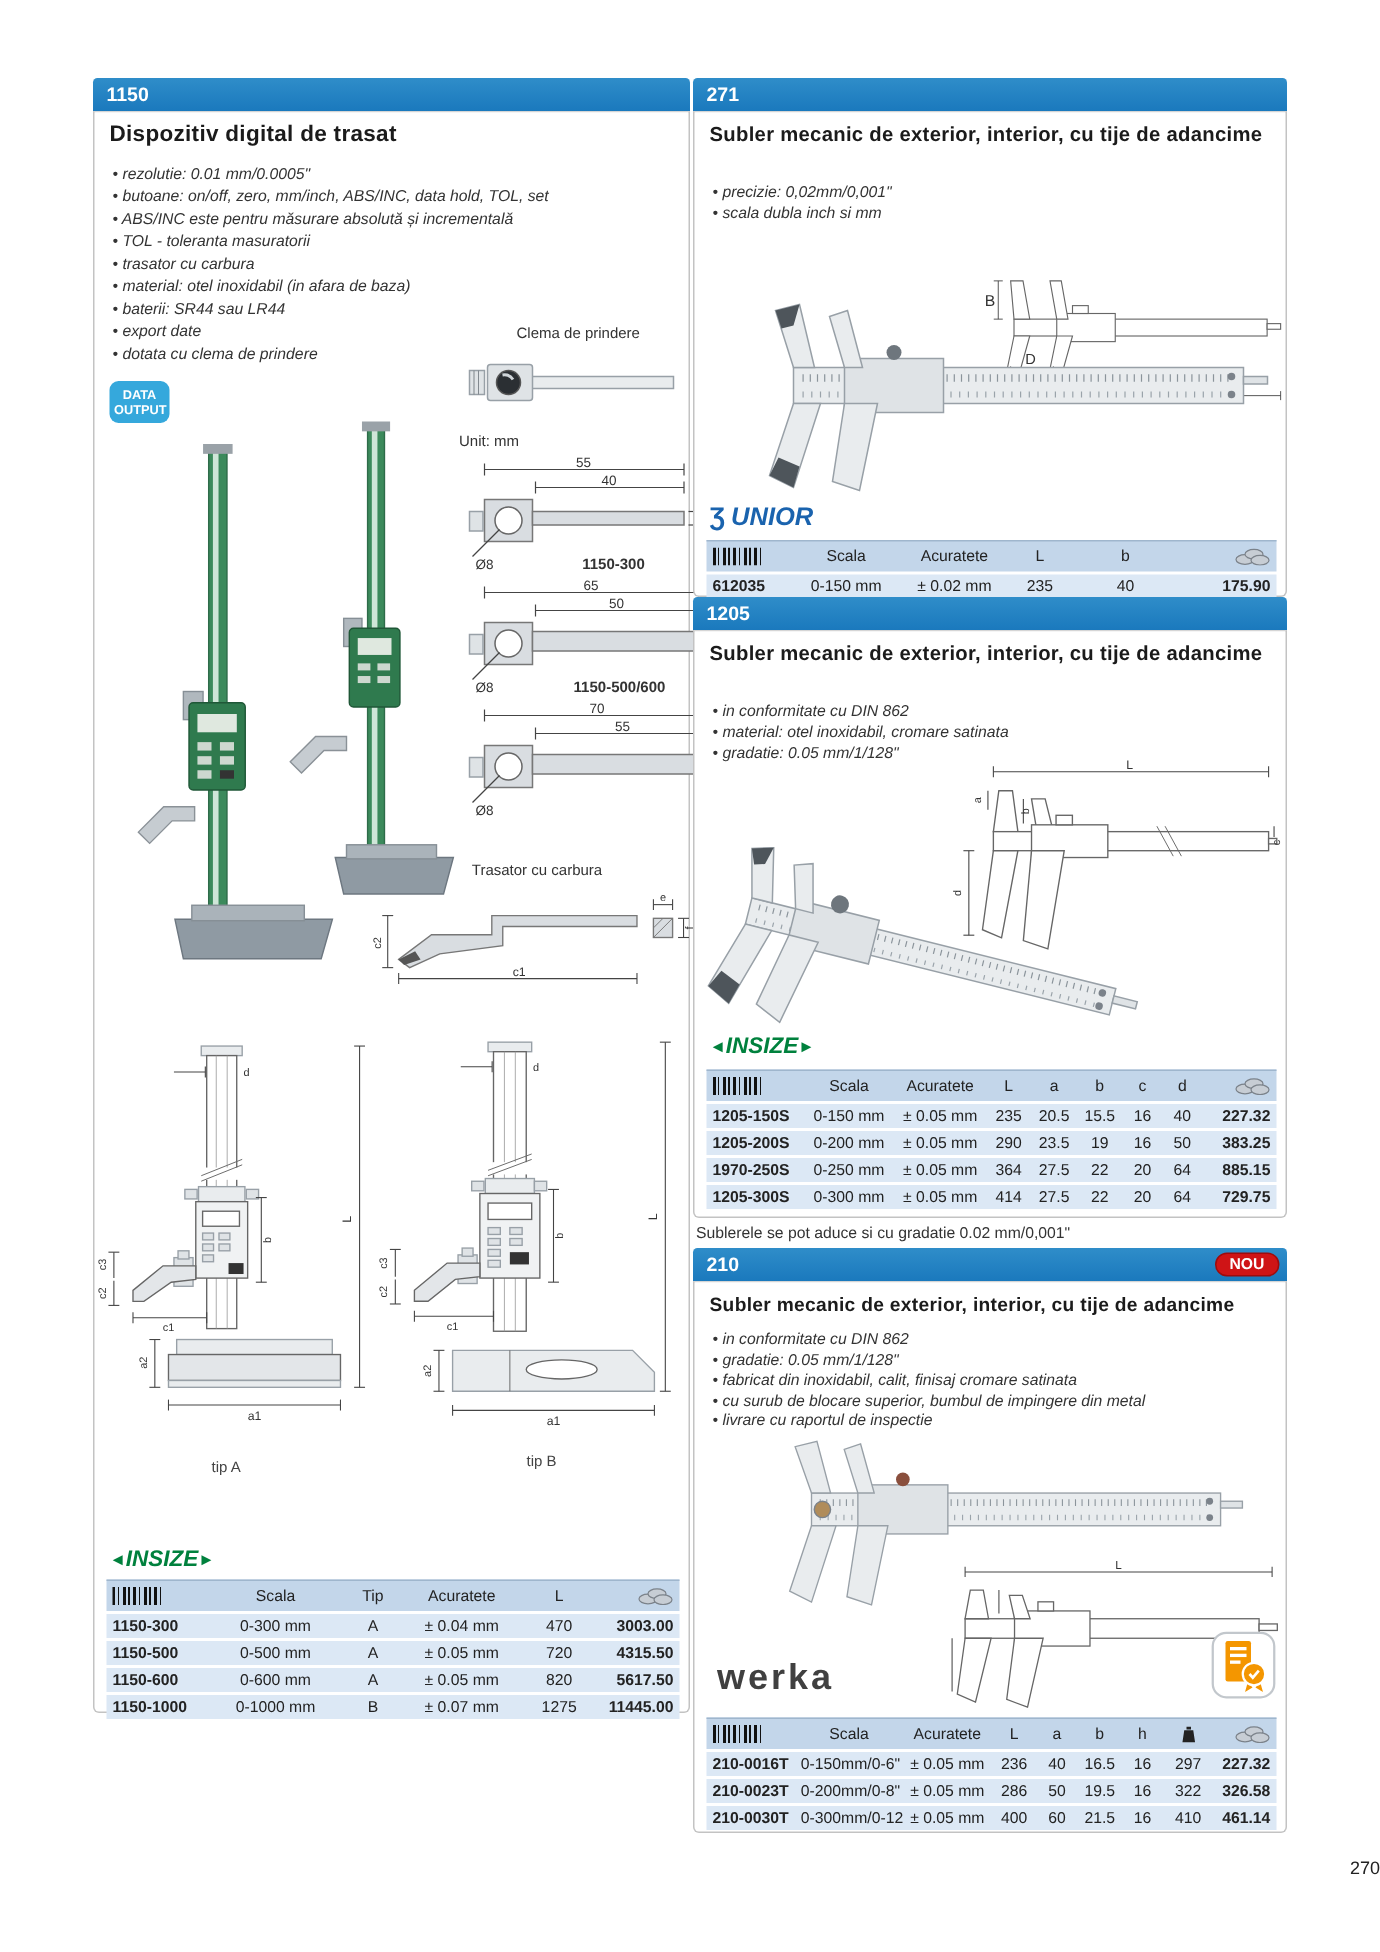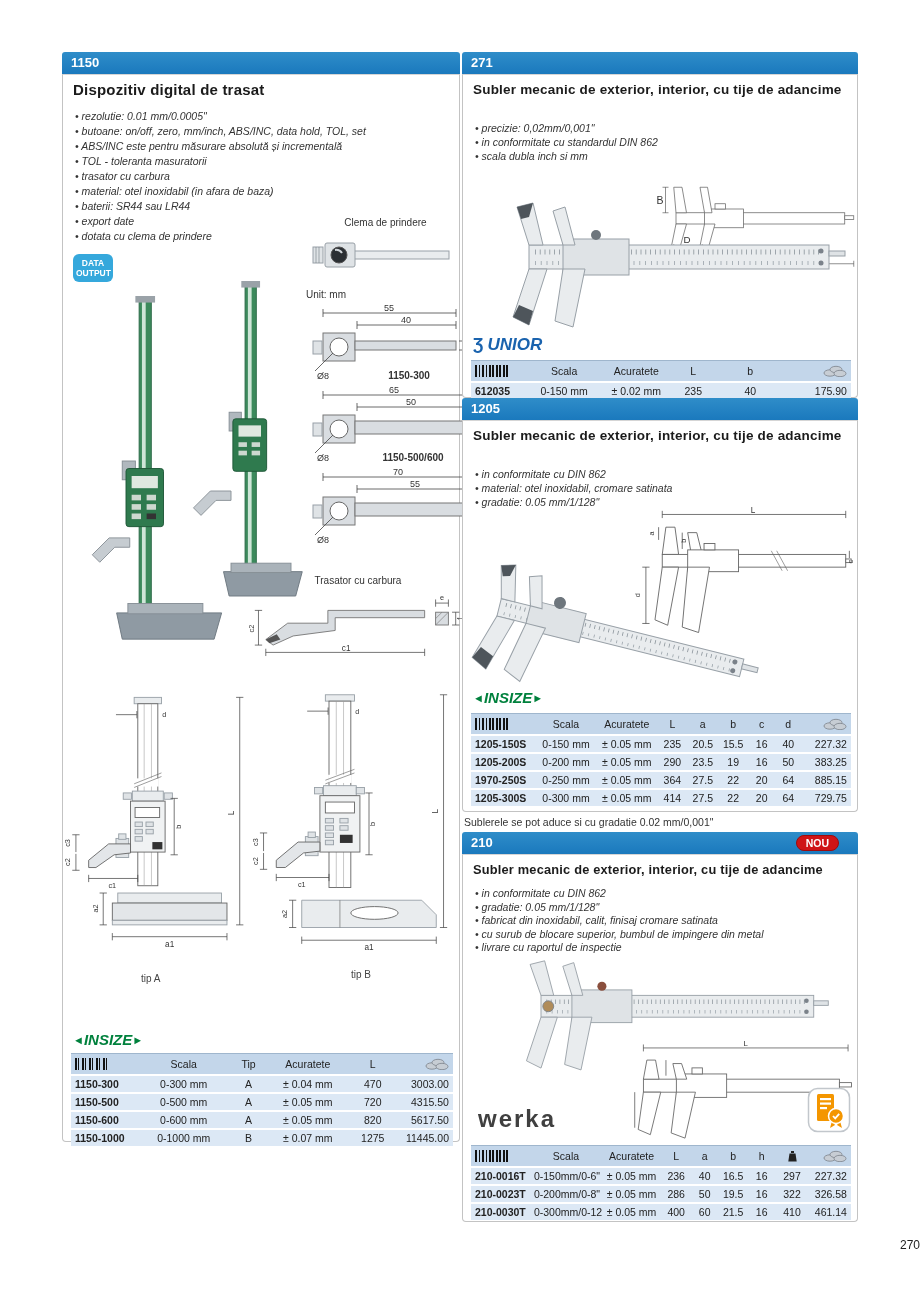--- a/index.html
+++ b/index.html
@@ -10,38 +10,38 @@
   .bullets{position:absolute;list-style:none;margin:0;padding:0;font-style:italic;font-size:10.5px;color:#333;line-height:15px}
   .bullets li::before{content:"• "}
   .smalllabel{position:absolute;font-size:10px;color:#333}
   
   .tbl{position:absolute;font-size:10.5px;color:#222}
   .tr{display:flex;align-items:center;background:#dce8f5;margin-top:2px;height:16px}
   .th{display:flex;align-items:center;background:#c3d6ea;height:20px;border-top:1px solid #9fb6cd}
   .cell{box-sizing:border-box;padding:0 4px;white-space:nowrap;overflow:hidden}
   .c-code{font-weight:bold}
   .c-mid{text-align:center}
-  .c-price{font-weight:normal;text-align:right}
+  .c-price{font-weight:bold;text-align:right}
   .c-icon-r{display:flex;justify-content:flex-end;align-items:center}
   .c-icon-c{display:flex;justify-content:center;align-items:center}
   .barcode{width:34px;height:12px;background:repeating-linear-gradient(90deg,#111 0 2px,transparent 2px 3.5px,#111 3.5px 4.5px,transparent 4.5px 7px)}
   
   .t1150 .c1{width:17%}.t1150 .c2{width:25%}.t1150 .c3{width:9%}.t1150 .c4{width:22%}.t1150 .c5{width:12%}.t1150 .c6{width:15%}
   .t271 .c1{width:15%}.t271 .c2{width:19%}.t271 .c3{width:19%}.t271 .c4{width:11%}.t271 .c5{width:19%}.t271 .c6{width:17%}
   .t1205 .c1{width:17%}.t1205 .c2{width:16%}.t1205 .c3{width:16%}.t1205 .c4{width:8%}.t1205 .c5{width:8%}.t1205 .c6{width:8%}.t1205 .c7{width:7%}.t1205 .c8{width:7%}.t1205 .c9{width:13%}
   .t210 .c1{width:15.5%}.t210 .c2{width:19%}.t210 .c3{width:15.5%}.t210 .c4{width:8%}.t210 .c5{width:7%}.t210 .c6{width:8%}.t210 .c7{width:7%}.t210 .c8{width:9%}.t210 .c9{width:11%}
   
   .insize{position:absolute;color:#00813d;font-weight:bold;font-style:italic;font-size:15px;white-space:nowrap}
   .insize .arrow{font-size:11px;font-style:normal;vertical-align:1px}
   .unior{position:absolute;color:#1a63ae;font-weight:bold;font-style:italic;font-size:17px;white-space:nowrap}
   .unior .sym{font-style:normal;margin-right:4px}
   .werka{position:absolute;color:#404040;font-weight:bold;font-size:24px;letter-spacing:2px}
   
   .data-output{position:absolute;background:#35a8dc;color:#fff;font-weight:bold;font-size:8.5px;line-height:10px;text-align:center;border-radius:6px;padding:4px 3px;width:34px}
-  .nou{position:absolute;right:19px;top:3px;background:#cf1416;border:1px solid #9e0b0d;color:#fff;font-weight:bold;font-size:10.5px;line-height:14px;padding:0 9px;border-radius:9px}
+  .nou{position:absolute;right:5px;top:3px;background:#cf1416;border:1px solid #9e0b0d;color:#fff;font-weight:bold;font-size:10.5px;line-height:14px;padding:0 9px;border-radius:9px}
   .note{position:absolute;font-size:10.5px;color:#333}
   .pagenum{position:absolute;left:0;width:100%;text-align:right;font-size:12px;color:#222}
   .tiplabel{position:absolute;font-size:10px;color:#444}
   
   svg{position:absolute;overflow:visible}
   svg .o{fill:#fff;stroke:#666;stroke-width:1}
   svg .m{fill:#e9ecee;stroke:#98a0a7;stroke-width:1}
   svg .m2{fill:#dfe3e6;stroke:#98a0a7;stroke-width:1}
   svg .m3{fill:#d9dde1;stroke:#777;stroke-width:1}
   svg .dim{stroke:#444;stroke-width:.8}
@@ -379,21 +379,20 @@
       <div class="cell c6 c-price">11445.00</div>
     </div>
   </div>
 </div>
 
 <div class="sec-header" style="left:462px;top:52px;width:396px">271</div>
 <div class="card" style="left:462px;top:74px;width:396px;height:324px">
   <div class="title" style="left:10px;top:6px;width:376px;font-size:13.5px;line-height:17px">Subler mecanic de exterior, interior, cu tije de adancime</div>
   <ul class="bullets" style="left:12px;top:46px;width:376px;line-height:14px">
     <li>precizie: 0,02mm/0,001"</li>
-    <li>in conformitate cu standardul DIN 862</li>
     <li>scala dubla inch si mm</li>
   </ul>
 
   <svg style="left:168px;top:100px" width="225" height="95" viewBox="0 0 300 126">
     <rect x="60" y="50" width="225" height="15" class="o"></rect>
     <rect x="98" y="45" width="52" height="25" class="o"></rect>
     <rect x="112" y="38" width="14" height="7" class="o"></rect>
     <polygon points="60,50 57,16 68,16 74,50" class="o"></polygon>
     <polygon points="98,50 92,16 102,16 108,50" class="o"></polygon>
     <polygon points="60,65 52,104 62,108 74,65" class="o"></polygon>

